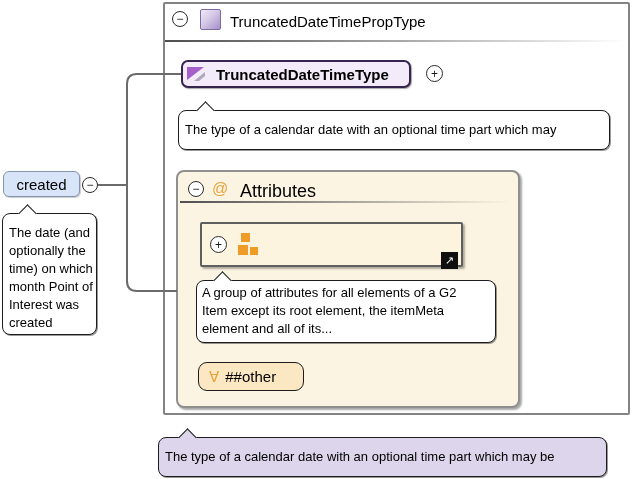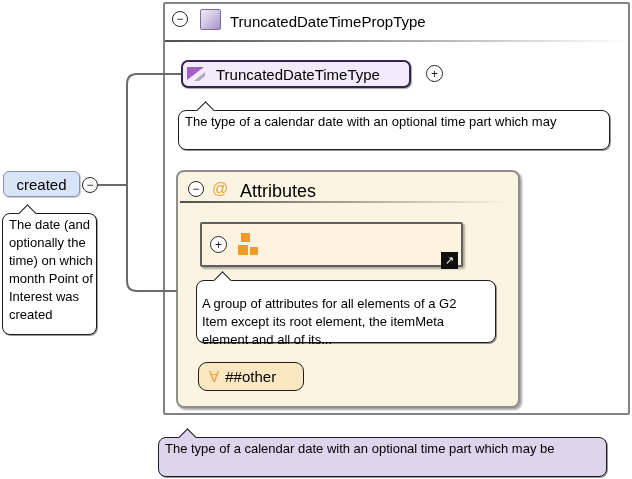--- a/index.html
+++ b/index.html
@@ -29,27 +29,27 @@
     border:1px solid #7e6ba3; border-radius:2px;
     background:linear-gradient(135deg,#f0eaf8 0%,#d4c8e6 45%,#a68fc9 100%);
   }
   .hsep { position:absolute; height:2px; background:linear-gradient(to right,#4f4f4f,rgba(80,80,80,0)); }
 
   
   .base-type {
     position:absolute; left:16px; top:56px; width:230px; height:28px;
     background:#f3ebf9; border:2px solid #35244d; border-radius:7px;
     display:flex; align-items:center; gap:10px; padding:0 3px;
-    font-size:15px; box-shadow:1px 1px 1px rgba(0,0,0,0.35); z-index:3; cursor:pointer;
+    font-size:15px; box-shadow:1px 1px 1px rgba(0,0,0,0.35); z-index:3; cursor:pointer;font-weight:bold;
   }
 
   
   .note {
     position:absolute; background:#fff; border:1px solid #1c1c1c; border-radius:8px;
-    font-size:13px; line-height:18px; padding:2px 6px; z-index:3;
+    font-size:13px; line-height:18px; padding:10px 6px; z-index:3;
     box-shadow:1px 1px 0 rgba(70,70,70,0.55);
   }
   .note .line { white-space:nowrap; }
   .note .tail {
     position:absolute; top:-7.5px; width:13px; height:13px; background:#fff;
     border-left:1px solid #1c1c1c; border-top:1px solid #1c1c1c; transform:rotate(45deg);
   }
   .note.lavender, .note.lavender .tail { background:#dcd5ec; }
 
   
@@ -157,21 +157,21 @@
         <svg width="21" height="24" viewBox="0 0 21 24">
           <rect x="3" y="0" width="9" height="9" fill="#ef9b28"></rect>
           <rect x="0" y="12" width="10" height="10" fill="#ef9b28"></rect>
           <rect x="12" y="14" width="8" height="8" fill="#ef9b28"></rect>
         </svg>
         <div class="link-btn">
           <span>↗</span>
         </div>
       </div>
 
-      <div class="note" style="left:18px; top:108px; width:300px; height:63px; padding:14px 5px;">
+      <div class="note" style="left:18px; top:108px; width:300px; height:63px; padding:3px 5px;">
         <div class="tail" style="left:19px;"></div>
         <div class="line">A group of attributes for all elements of a G2</div>
         <div class="line">Item except its root element, the itemMeta</div>
         <div class="line">element and all of its...</div>
       </div>
 
       <div class="wildcard">
         <span class="forall">∀</span>
         <span>##other</span>
       </div>

